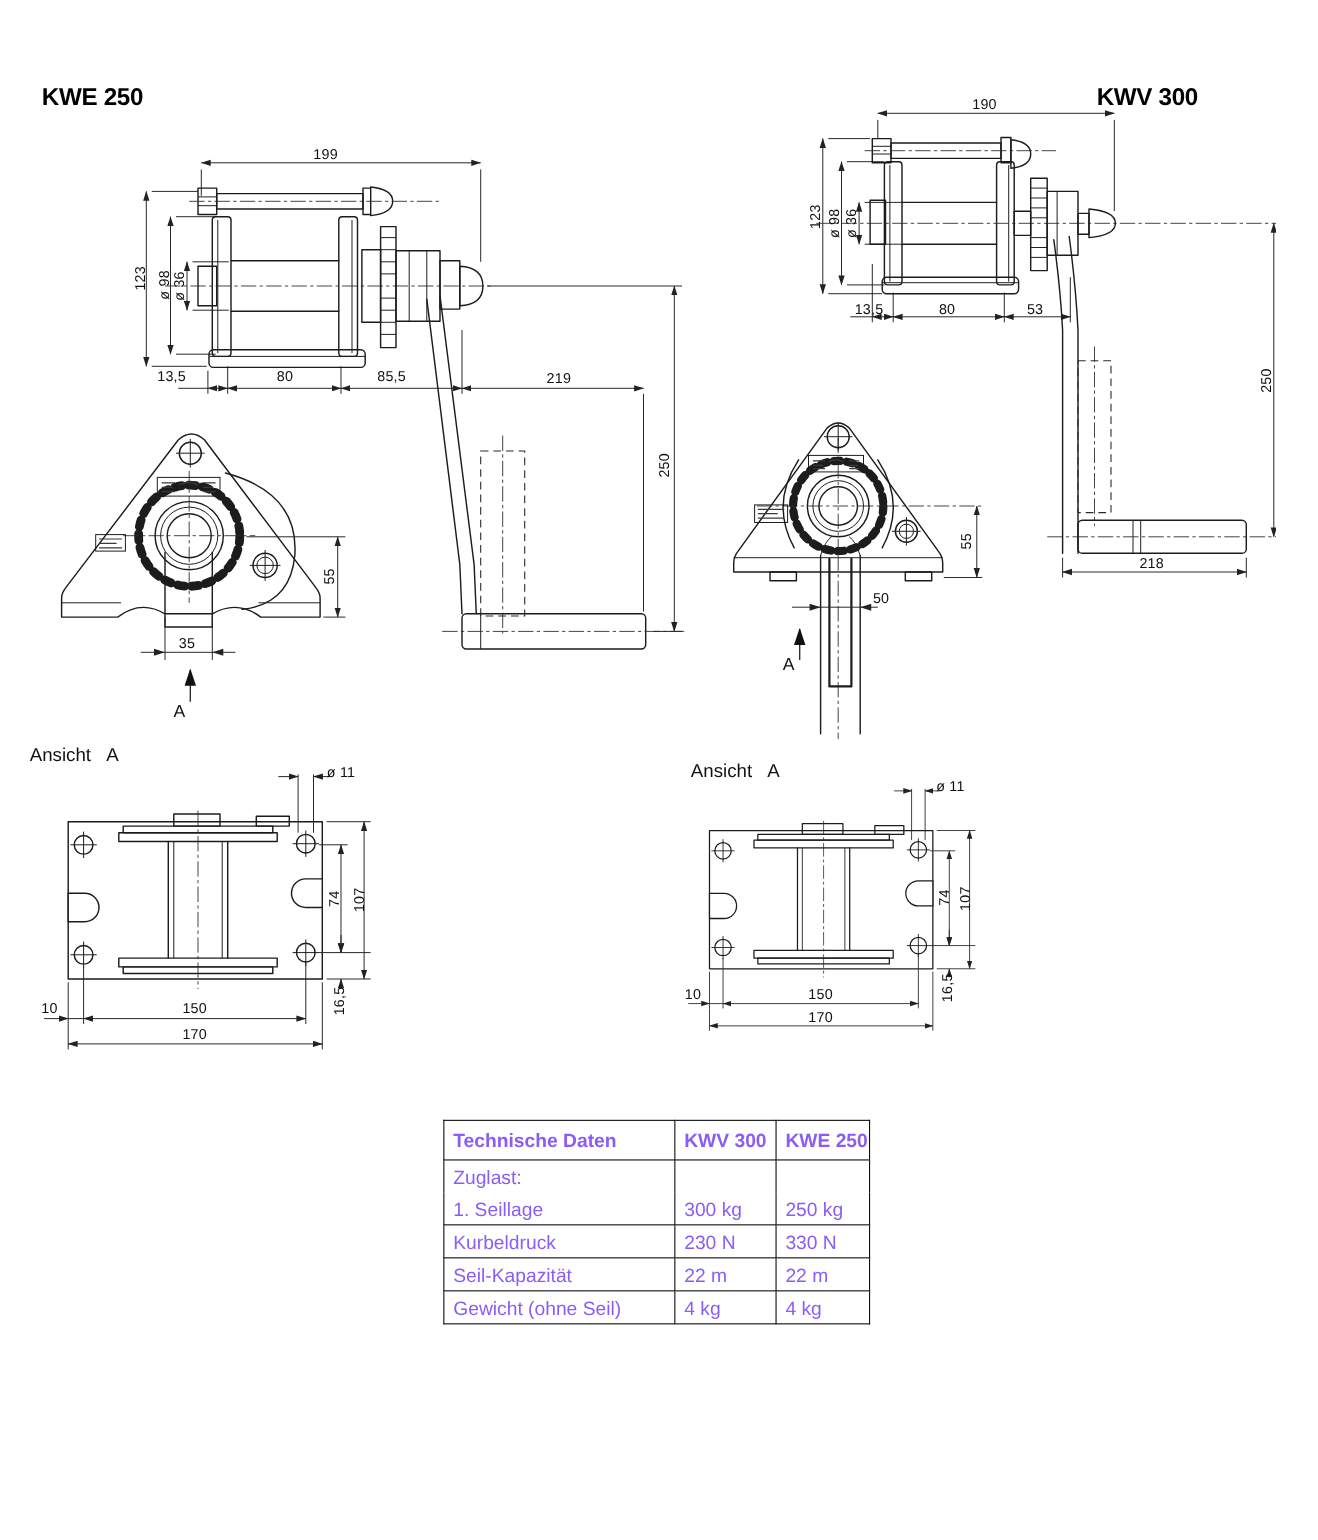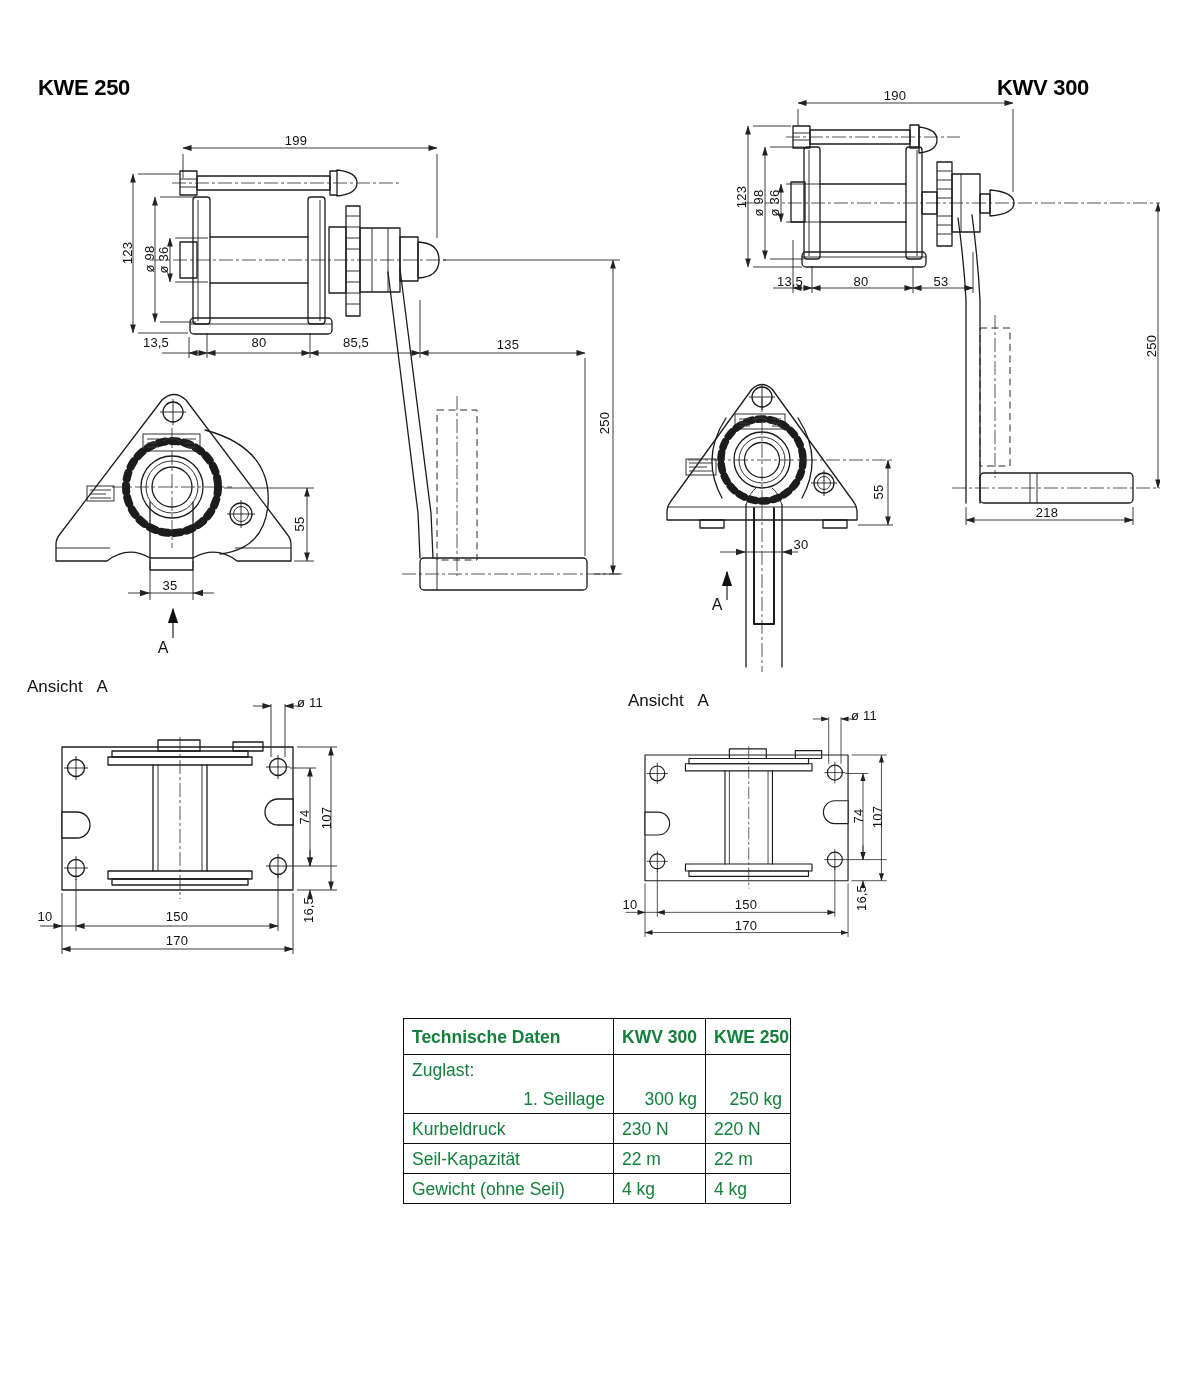--- a/index.html
+++ b/index.html
@@ -14,27 +14,27 @@
   .hd{fill:none;stroke:#2b2b2b;stroke-width:1;stroke-dasharray:7 4.5;}
   .ah{fill:#222;stroke:none;}
   .wh{fill:#ffffff;stroke:#1c1c1c;stroke-width:1.3;}
   .lbl{position:absolute;z-index:2;transform:translate(-50%,-50%);font-size:13px;color:#111;
        white-space:nowrap;letter-spacing:.2px;}
   .lbl.v{transform:translate(-50%,-50%) rotate(-90deg);}
   .ttl{position:absolute;z-index:2;font-size:22px;font-weight:bold;letter-spacing:-.3px;color:#000;white-space:nowrap;}
   .vh{position:absolute;z-index:2;font-size:17px;color:#111;word-spacing:10px;white-space:nowrap;}
   .alab{position:absolute;z-index:2;transform:translate(-50%,-50%);font-size:16px;color:#111;}
   table.tech{position:absolute;z-index:2;left:403px;top:1018px;width:387px;border-collapse:collapse;
-       font-size:17.5px;color:#15803d;table-layout:fixed;}
+       font-size:17.5px;color:#8b5cf6;table-layout:fixed;}
   table.tech th,table.tech td{border:1.7px solid #0d0d0d;padding:3px 8px 2px 8px;text-align:left;
        overflow:hidden;white-space:nowrap;}
   table.tech th{font-weight:bold;height:30px;}
   table.tech td{height:24px;font-weight:normal;}
   tr.zug td{border-bottom:none;}
-  tr.r1 td{border-top:none;text-align:right;}
+  tr.r1 td{border-top:none;}
   tr.zug td.c2{border-left:none;}
 </style>
 </head>
 <body>
 
 <div id="page">
 
 <svg class="art" width="1198" height="1400" viewBox="0 0 1198 1400">
   <defs>
     <marker id="ma" viewBox="0 0 10 10" refX="9.5" refY="5" markerWidth="10" markerHeight="10" orient="auto-start-reverse">
@@ -240,39 +240,39 @@
 <div class="ttl" style="left:38px;top:75px">KWE 250</div>
 <div class="ttl" style="left:997px;top:75px">KWV 300</div>
 
 <div class="lbl" style="left:296px;top:140px">199</div>
 <div class="lbl v" style="left:127px;top:253px">123</div>
 <div class="lbl v" style="left:149px;top:259px">ø 98</div>
 <div class="lbl v" style="left:163px;top:260px">ø 36</div>
 <div class="lbl" style="left:156px;top:342px">13,5</div>
 <div class="lbl" style="left:259px;top:342px">80</div>
 <div class="lbl" style="left:356px;top:342px">85,5</div>
-<div class="lbl" style="left:508px;top:344px">135</div>
+<div class="lbl" style="left:508px;top:344px">219</div>
 <div class="lbl v" style="left:604px;top:423px">250</div>
 
 <div class="lbl v" style="left:299px;top:524px">55</div>
 <div class="lbl" style="left:170px;top:585px">35</div>
 <div class="alab" style="left:163px;top:648px">A</div>
 
 <div class="lbl" style="left:895px;top:95px">190</div>
 <div class="lbl v" style="left:741px;top:197px">123</div>
 <div class="lbl v" style="left:758px;top:203px">ø 98</div>
 <div class="lbl v" style="left:774px;top:203px">ø 36</div>
 <div class="lbl" style="left:790px;top:281px">13,5</div>
 <div class="lbl" style="left:861px;top:281px">80</div>
 <div class="lbl" style="left:941px;top:281px">53</div>
 <div class="lbl v" style="left:1151px;top:346px">250</div>
 <div class="lbl" style="left:1047px;top:512px">218</div>
 
 <div class="lbl v" style="left:878px;top:492px">55</div>
-<div class="lbl" style="left:801px;top:544px">30</div>
+<div class="lbl" style="left:801px;top:544px">50</div>
 <div class="alab" style="left:717px;top:605px">A</div>
 
 <div class="vh" style="left:27px;top:677px">Ansicht A</div>
 <div class="lbl" style="left:310px;top:702px">ø 11</div>
 <div class="lbl v" style="left:304px;top:817px">74</div>
 <div class="lbl v" style="left:326px;top:818px">107</div>
 <div class="lbl v" style="left:308px;top:910px">16,5</div>
 <div class="lbl" style="left:45px;top:916px">10</div>
 <div class="lbl" style="left:177px;top:916px">150</div>
 <div class="lbl" style="left:177px;top:940px">170</div>
@@ -304,21 +304,21 @@
     <td class="c2"></td>
   </tr>
   <tr class="r1">
     <td>1. Seillage</td>
     <td class="c1">300 kg</td>
     <td class="c2">250 kg</td>
   </tr>
   <tr>
     <td>Kurbeldruck</td>
     <td>230 N</td>
-    <td>220 N</td>
+    <td>330 N</td>
   </tr>
   <tr>
     <td>Seil-Kapazität</td>
     <td>22 m</td>
     <td>22 m</td>
   </tr>
   <tr>
     <td>Gewicht (ohne Seil)</td>
     <td>4 kg</td>
     <td>4 kg</td>

